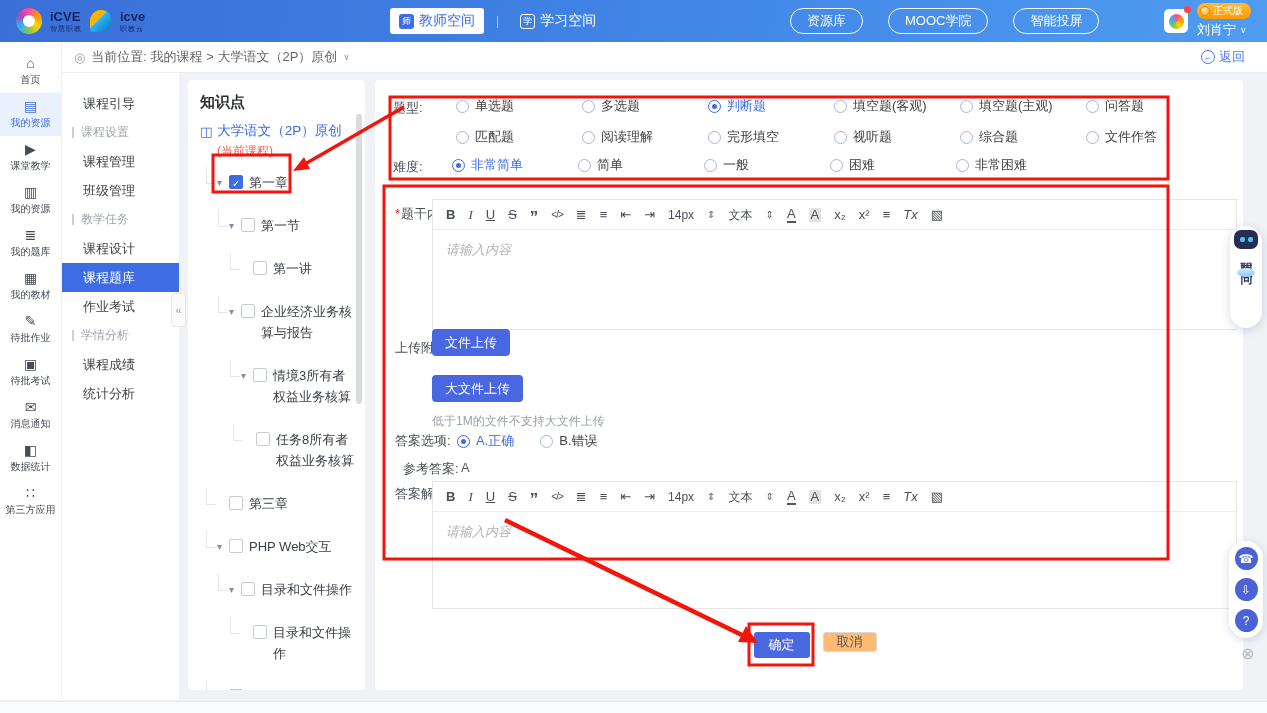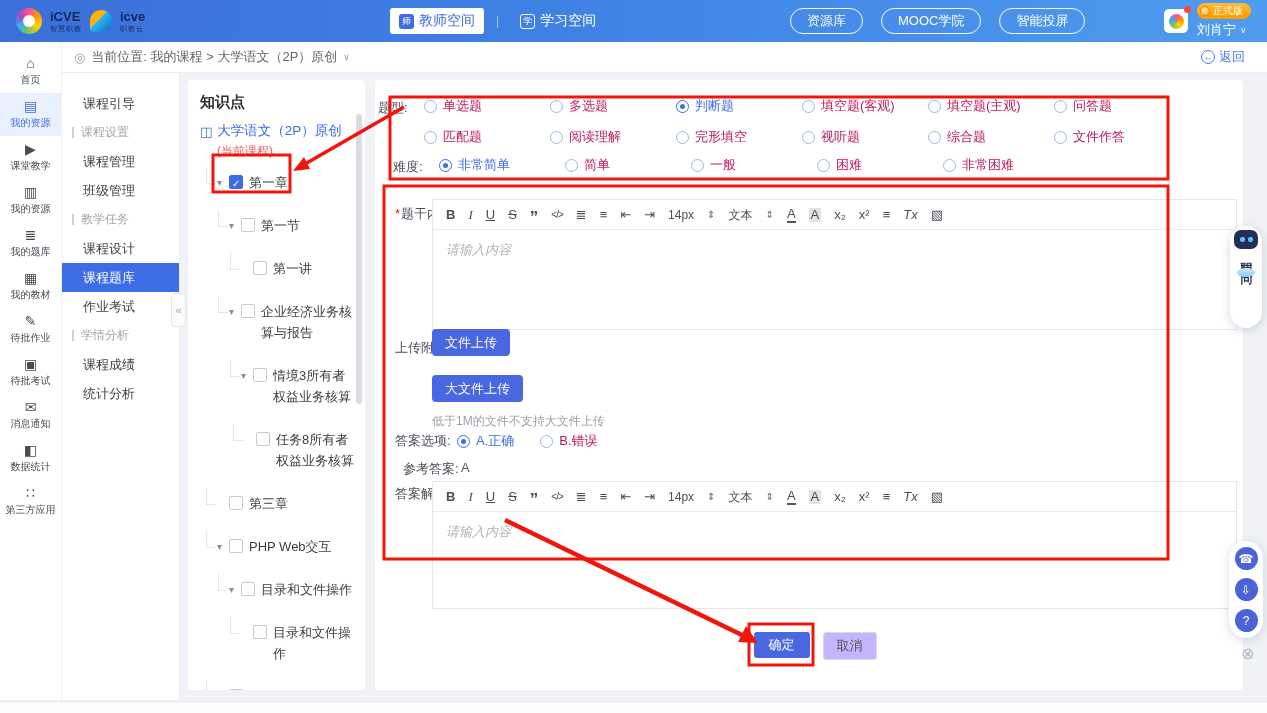--- a/index.html
+++ b/index.html
@@ -19,21 +19,21 @@
   .logo-text .nm { font-weight:bold; font-size:13px; color:#16255f; }
   .logo-text .sb { font-size:7px; color:#16255f; letter-spacing:1px; margin-top:2px; }
   .app-title { font-size:19px; color:#2d2f33; font-weight:600; letter-spacing:1px; margin-left:6px; }
   .hnav { position:absolute; left:390px; top:0; height:42px; display:flex; align-items:center; gap:12px; }
   .hnav-item { display:flex; align-items:center; gap:5px; color:#fff; font-size:14px; padding:4px 9px; border-radius:3px; cursor:pointer; }
   .hnav-item.on { background:#fff; color:#3d6ce5; }
   .sq-ic { width:15px; height:15px; border-radius:3px; font-size:9px; display:flex; align-items:center; justify-content:center; }
   .sq-ic.fill { background:#3d6ce5; color:#fff; }
   .sq-ic.line { border:1px solid #fff; color:#fff; }
   .hdiv { color:rgba(255,255,255,.55); font-size:12px; }
-  .hpills { position:absolute; left:790px; top:0; height:42px; display:flex; align-items:center; gap:18px; }
+  .hpills { position:absolute; left:790px; top:0; height:42px; display:flex; align-items:center; gap:25px; }
   .hpill { min-width:72px; text-align:center; padding:3px 16px; border:1px solid rgba(255,255,255,.95); border-radius:14px; color:#fff; font-size:13px; cursor:pointer; }
   .huser { position:absolute; right:16px; top:0; height:42px; display:flex; align-items:center; gap:9px; }
   .avatar { width:24px; height:24px; background:#fff; border-radius:5px; position:relative; display:flex; align-items:center; justify-content:center; }
   .avatar .mini { width:15px; height:15px; border-radius:50%; background:conic-gradient(#ff4da0,#ff9800,#ffd500,#8bc34a,#29b6f6,#ff4da0); }
   .avatar .dot { position:absolute; right:-3px; top:-3px; width:7px; height:7px; border-radius:50%; background:#ff4242; }
   .ucol { display:flex; flex-direction:column; align-items:flex-start; gap:2px; }
   .vbadge { display:flex; align-items:center; gap:3px; background:linear-gradient(180deg,#ffbb33,#ff9a00); border-radius:9px; padding:1px 8px 1px 3px; color:#fff; font-size:10px; }
   .medal { width:10px; height:10px; border-radius:50%; background:radial-gradient(circle at 35% 35%,#ffe9a8,#f3a71c); border:1px solid #e08f00; }
   .uname { color:#fff; font-size:13px; display:flex; align-items:center; gap:4px; }
   .uname .car { font-size:9px; opacity:.9; }
@@ -78,26 +78,26 @@
   .lv1 { padding-left:6px; } .lv2 { padding-left:18px; } .lv3 { padding-left:30px; } .lv4 { padding-left:33px; }
   .tscroll { position:absolute; right:3px; top:34px; width:6px; height:290px; background:#d9dbdf; border-radius:3px; }
 
   
   .maincard { position:absolute; left:375px; top:80px; width:868px; height:610px; background:#fff; border-radius:4px; }
   .flabel { color:#4a4f57; }
   .radio { display:flex; align-items:center; gap:6px; cursor:pointer; }
   .rb { width:13px; height:13px; border-radius:50%; border:1px solid #9fb4ef; background:#fff; position:relative; flex:none; }
   .rb.on { border-color:#3d6ce5; }
   .rb.on::after { content:""; position:absolute; left:3px; top:3px; width:5px; height:5px; border-radius:50%; background:#3d6ce5; }
-  .rl { color:#be185d; } .rl.on { color:#3d6ce5; }
-  .qtype { position:absolute; left:3px; top:15px; display:flex; }
+  .rl { color:#404040; } .rl.on { color:#3d6ce5; }
+  .qtype { position:absolute; left:18px; top:15px; display:flex;gap:17px; }
   .qtype .flabel { width:46px; padding-top:4px; }
   .qgrid { display:grid; grid-template-columns:repeat(6,126px); row-gap:9px; }
   .qgrid > * { height:22px; }
-  .diff { position:absolute; left:18px; top:74px; display:flex; }
+  .diff { position:absolute; left:18px; top:74px; display:flex;gap:13px; }
   .diff .flabel { width:46px; padding-top:4px; }
   .dgrid { display:grid; grid-template-columns:repeat(5,126px); }
   .stem-label { position:absolute; left:20px; top:125px; }
   .star { color:#f2150b; margin-right:1px; }
   .editor { position:absolute; left:57px; width:805px; border:1px solid #e6e6e6; background:#fff; }
   .editor1 { top:119px; height:131px; }
   .editor2 { top:401px; height:128px; }
   .etb { height:30px; border-bottom:1px solid #ececec; display:flex; align-items:center; gap:13px; padding:0 13px; color:#4a4f57; font-size:13px; }
   .tb { cursor:pointer; line-height:1; }
   .tb.b { font-weight:bold; } .tb.i { font-style:italic; font-family:"Liberation Serif",serif; }
@@ -118,21 +118,21 @@
   .up-hint { position:absolute; left:57px; top:333px; color:#9aa0a8; font-size:12px; }
   .answer-row { position:absolute; left:20px; top:352px; display:flex; align-items:center; }
   .answer-row .flabel { width:62px; }
   .answer-row .radio { margin-right:26px; }
   .ref-row { position:absolute; left:20px; top:380px; display:flex;margin-left:8px; }
   .ref-row .flabel { width:58px; }
   .ref-val { color:#555a61; }
   .analysis-label { position:absolute; left:20px; top:405px; }
   .actions { position:absolute; left:0; top:552px; width:100%; display:flex; justify-content:center; gap:13px; padding-left:12px; }
   .btn-confirm { width:56px; height:26px; background:#4a67e2; color:#fff; border:none; border-radius:3px; font-size:13px; cursor:pointer; font-family:inherit; }
-  .btn-cancel { width:54px; height:28px; background:#c4b5fd; color:#555; border:1px solid #d9d9d9; border-radius:3px; font-size:13px; cursor:pointer; font-family:Liberation Serif, serif; }
+  .btn-cancel { width:54px; height:20px; background:#fdba74; color:#555; border:1px solid #d9d9d9; border-radius:3px; font-size:13px; cursor:pointer; font-family:Liberation Serif, serif; }
 
   
   .ai-widget { position:absolute; left:1230px; top:226px; width:32px; height:102px; background:#fff; border-radius:16px; box-shadow:0 2px 10px rgba(40,60,120,.2); display:flex; flex-direction:column; align-items:center; padding-top:4px; z-index:4; cursor:pointer; }
   .robot { width:24px; height:19px; background:#252e52; border-radius:7px; display:flex; align-items:center; justify-content:center; gap:3px; }
   .robot .eye { width:5px; height:5px; border-radius:2px; background:#4fc3f7; }
   .ai-label { writing-mode:vertical-rl; text-orientation:upright; font-size:12px; color:#2c3550; font-weight:600; letter-spacing:3px; margin-top:4px; }
   .ai-wave { width:18px; height:9px; border-radius:50%; background:linear-gradient(180deg,#cfe9ff,#8ec9f7); margin-top:3px; }
   .tools-widget { position:absolute; left:1229px; top:541px; width:34px; height:97px; background:#fff; border-radius:17px; box-shadow:0 2px 10px rgba(40,60,120,.18); display:flex; flex-direction:column; align-items:center; justify-content:center; gap:8px; z-index:4; }
   .tool-circ { width:23px; height:23px; border-radius:50%; background:#4b63d6; color:#fff; font-size:12px; display:flex; align-items:center; justify-content:center; cursor:pointer; }
   .close-circ { position:absolute; left:1241px; top:644px; color:#b4b9c2; font-size:16px; z-index:4; cursor:pointer; }

